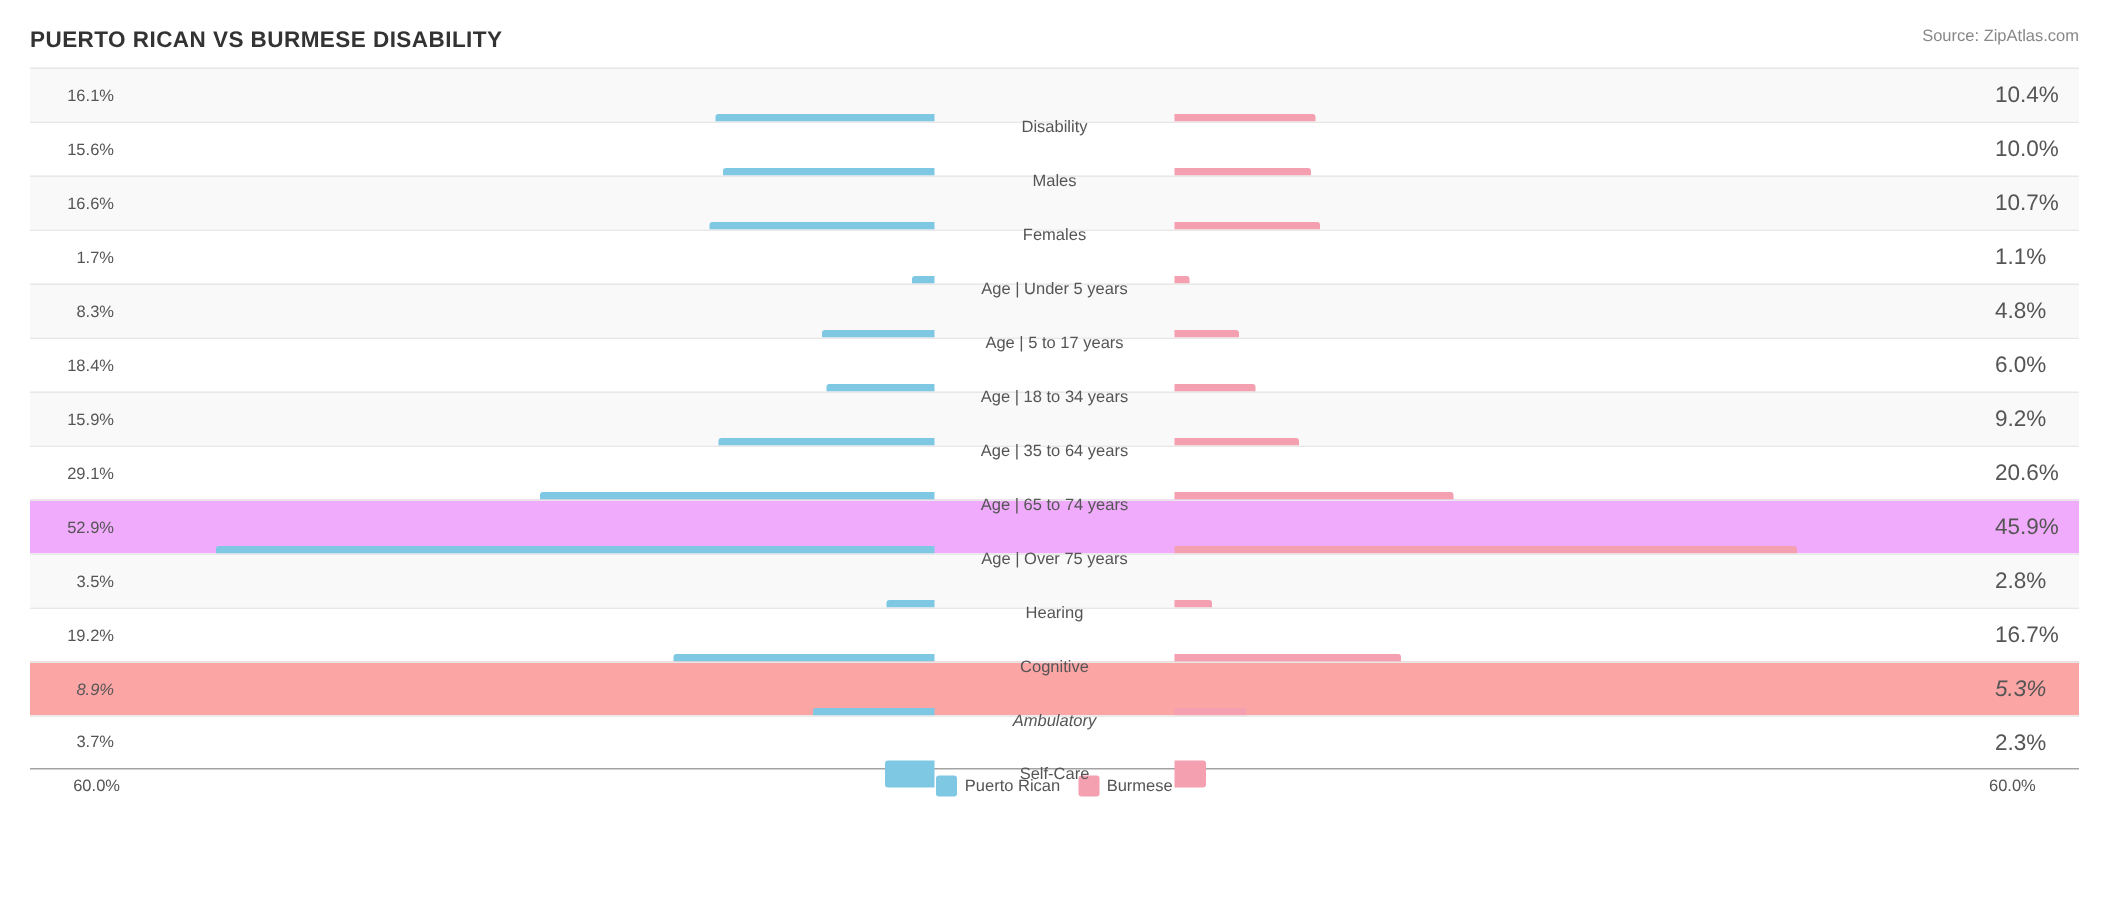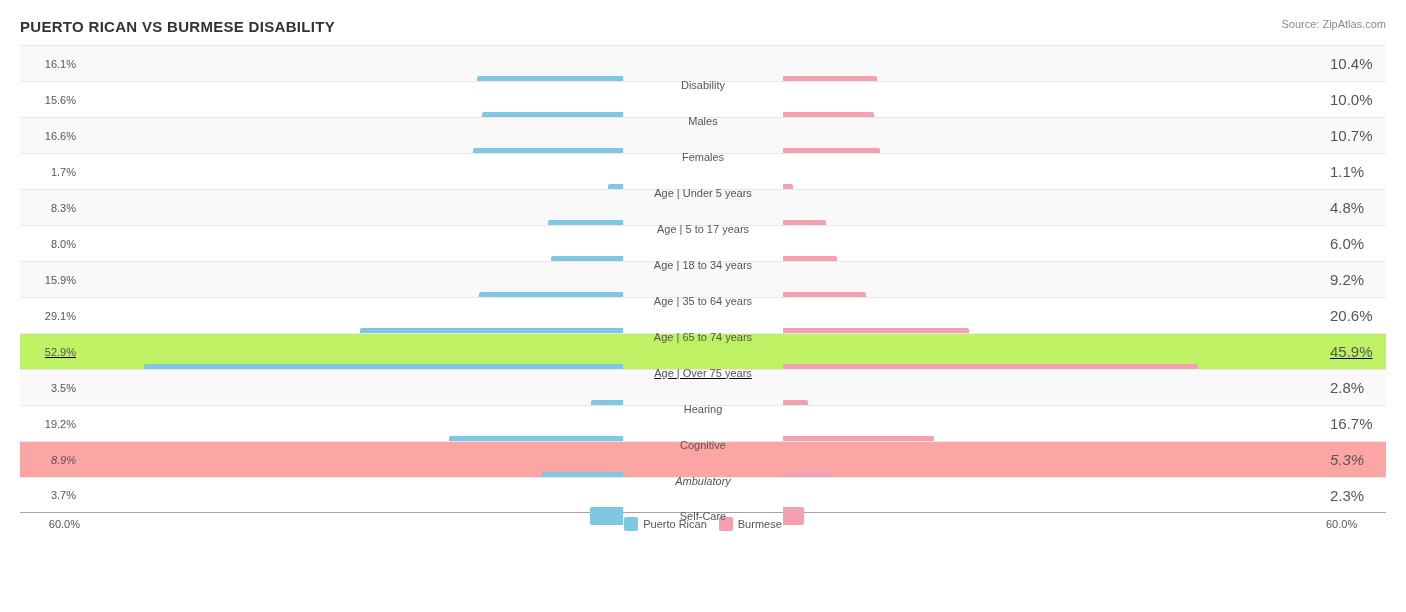--- a/index.html
+++ b/index.html
@@ -232,21 +232,21 @@
           <div class="center-label">Age | 5 to 17 years</div>
           <div class="right-bar-wrap">
             <div class="bar-pink" style="width:8%"></div>
           </div>
         </div>
         <div class="val-right">4.8%</div>
       </div>
     </div>
       <div class="row" style="background: rgb(255, 255, 255);">
       <div class="bar-group">
-        <div class="val-left">8.0%</div>
+        <div class="val-left">18.4%</div>
         <div class="bars-area">
           <div class="left-bar-wrap">
             <div class="bar-blue" style="width:13.333333333333334%"></div>
           </div>
           <div class="center-label">Age | 18 to 34 years</div>
           <div class="right-bar-wrap">
             <div class="bar-pink" style="width:10%"></div>
           </div>
         </div>
         <div class="val-right">6.0%</div>
@@ -275,21 +275,21 @@
             <div class="bar-blue" style="width:48.50000000000001%"></div>
           </div>
           <div class="center-label">Age | 65 to 74 years</div>
           <div class="right-bar-wrap">
             <div class="bar-pink" style="width:34.333333333333336%"></div>
           </div>
         </div>
         <div class="val-right">20.6%</div>
       </div>
     </div>
-      <div class="row" style="background: #bef264; text-decoration: underline;">
+      <div class="row" style="background: #f0abfc;">
       <div class="bar-group">
         <div class="val-left">52.9%</div>
         <div class="bars-area">
           <div class="left-bar-wrap">
             <div class="bar-blue" style="width:88.16666666666666%"></div>
           </div>
           <div class="center-label">Age | Over 75 years</div>
           <div class="right-bar-wrap">
             <div class="bar-pink" style="width:76.5%"></div>
           </div>

